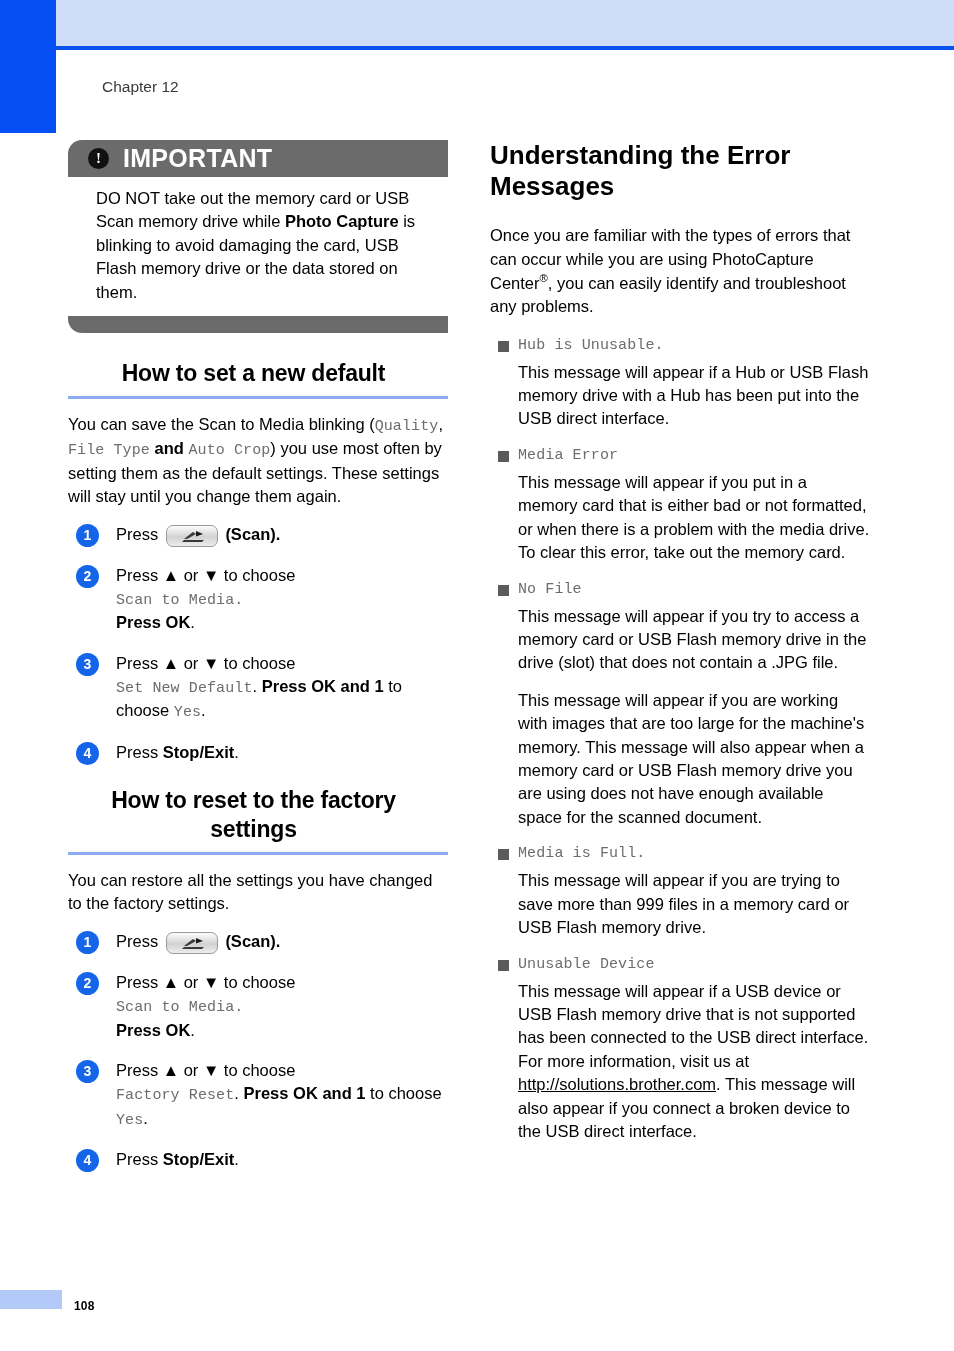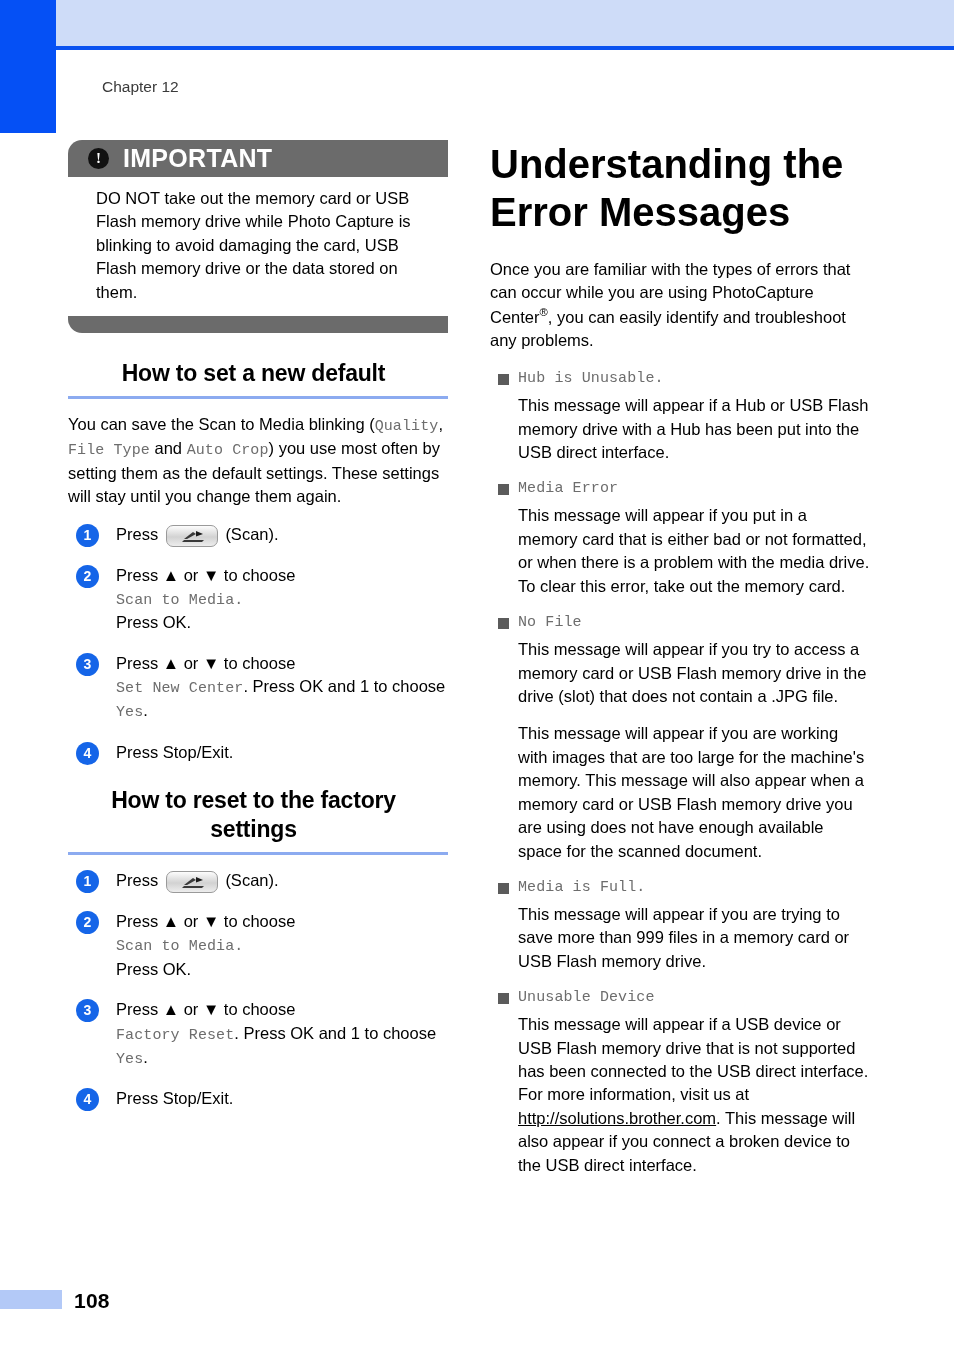--- a/index.html
+++ b/index.html
@@ -38,21 +38,21 @@
   }
   .footer-tab {
     position: absolute;
     left: 0; bottom: 42px;
     width: 62px; height: 19px;
     background: #b3c9f7;
   }
   .page-number {
     position: absolute;
     left: 74px; bottom: 38px;
-    font-size: 21px;
+    font-size: 12px;
     font-weight: bold;
     letter-spacing: .2px;
     color: #000;
   }
   .chapter-label {
     position: absolute;
     left: 102px; top: 78px;
     font-size: 15.5px;
     color: #3a3a3a;
   }
@@ -132,21 +132,21 @@
     font-size: 16.5px;
     line-height: 1.42;
     margin-bottom: 14px;
   }
   .mono {
     font-family: "Liberation Mono", monospace;
     font-size: 15px;
     color: #6d6d6d;
     letter-spacing: .1px;
   }
-  .b { font-weight: normal; }
+  .b { font-weight: bold; }
   .sup { font-size: .68em; vertical-align: super; }
   .link { text-decoration: underline; }
 
   
   ol.steps { list-style: none; }
   li.step {
     position: relative;
     padding-left: 48px;
     margin-bottom: 17px;
     font-size: 16.5px;
@@ -211,21 +211,21 @@
 
 <div class="columns">
 
   <div class="col col-left">
 
     <div class="callout">
       <div class="callout-head">
         <span class="bang-icon">!</span>
         <span class="callout-title">IMPORTANT</span>
       </div>
-      <div class="callout-body"><span>DO NOT take out the memory card or USB Flash memory drive while </span><span class="b">Photo Capture</span><span> is blinking to avoid damaging the card, USB Flash memory drive or the data stored on them.</span></div>
+      <div class="callout-body"><span>DO NOT take out the memory card or USB Scan memory drive while </span><span class="b">Photo Capture</span><span> is blinking to avoid damaging the card, USB Flash memory drive or the data stored on them.</span></div>
       <div class="callout-foot"></div>
     </div>
 
     <h2 class="section-title">How to set a new default</h2>
     <div class="title-rule"></div>
 
     <p class="body"><span>You can save the Scan to Media blinking (</span><span class="mono">Quality</span><span>, </span><span class="mono">File Type</span><span class="b"> and </span><span class="mono">Auto Crop</span><span>) you use most often by setting them as the default settings. These settings will stay until you change them again.</span></p>
 
     <ol class="steps">
       <li class="step">
@@ -242,32 +242,33 @@
       <li class="step">
         <span class="num">2</span>
         <span>Press ▲ or ▼ to choose</span><br>
         <span class="mono">Scan to Media.</span><br>
         <span class="b">Press </span><span class="b">OK</span><span>.</span>
       </li>
 
       <li class="step">
         <span class="num">3</span>
         <span>Press ▲ or ▼ to choose</span><br>
-        <span class="mono">Set New Center</span><span>. </span><span class="b">Press </span><span class="b">OK</span><span class="b"> and </span><span class="b">1</span><span> to choose </span><span class="mono">Yes</span><span>.</span>
+        <span class="mono">Set New Default</span><span>. </span><span class="b">Press </span><span class="b">OK</span><span class="b"> and </span><span class="b">1</span><span> to choose </span><span class="mono">Yes</span><span>.</span>
       </li>
 
       <li class="step">
         <span class="num">4</span>
         <span>Press </span><span class="b">Stop/Exit</span><span>.</span>
       </li>
     </ol>
 
     <h2 class="section-title" style="margin-top:22px">How to reset to the factory settings</h2>
     <div class="title-rule"></div>
 
+    <p class="body">You can restore all the settings you have changed to the factory settings.</p>
 
     <ol class="steps">
       <li class="step">
         <span class="num">1</span>
         <span>Press</span>
         <span class="scan-key"><svg width="26" height="16" viewBox="0 0 26 16">
               <path d="M2 13 h20 l2 -2 h-20 z" fill="#3a3a3a"></path>
               <path d="M4 10 l9 -7 l3 2 l-9 5 z" fill="#3a3a3a"></path>
               <path d="M16 2 l7 3 l-7 2.4 z" fill="#1a1a1a"></path>
             </svg></span>
@@ -289,21 +290,21 @@
 
       <li class="step">
         <span class="num">4</span>
         <span>Press </span><span class="b">Stop/Exit</span><span>.</span>
       </li>
     </ol>
   </div>
 
   <div class="col col-right">
 
-    <h1 class="section-title" style="font-size:40px; line-height:1.2; margin-bottom:22px;">Understanding the Error Messages</h1>
+    <h1 class="section-title" style="font-size:26px; line-height:1.2; margin-bottom:22px;">Understanding the Error Messages</h1>
 
     <p class="body" style="margin-bottom:16px;"><span>Once you are familiar with the types of errors that can occur while you are using PhotoCapture Center</span><span class="sup">®</span><span>, you can easily identify and troubleshoot any problems.</span></p>
 
     <ul class="errors">
       <li>
         <div class="err-name"><span class="sq"></span><span class="mono">Hub is Unusable.</span></div>
         <div class="err-desc">This message will appear if a Hub or USB Flash memory drive with a Hub has been put into the USB direct interface.</div>
       </li>
       <li>
         <div class="err-name"><span class="sq"></span><span class="mono">Media Error</span></div>

